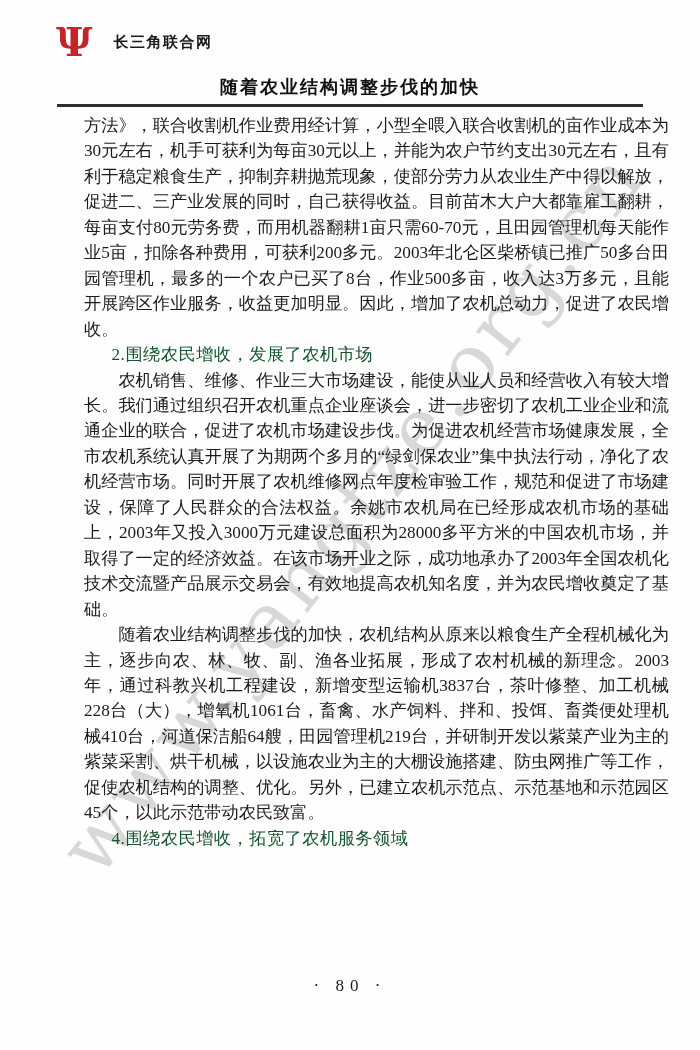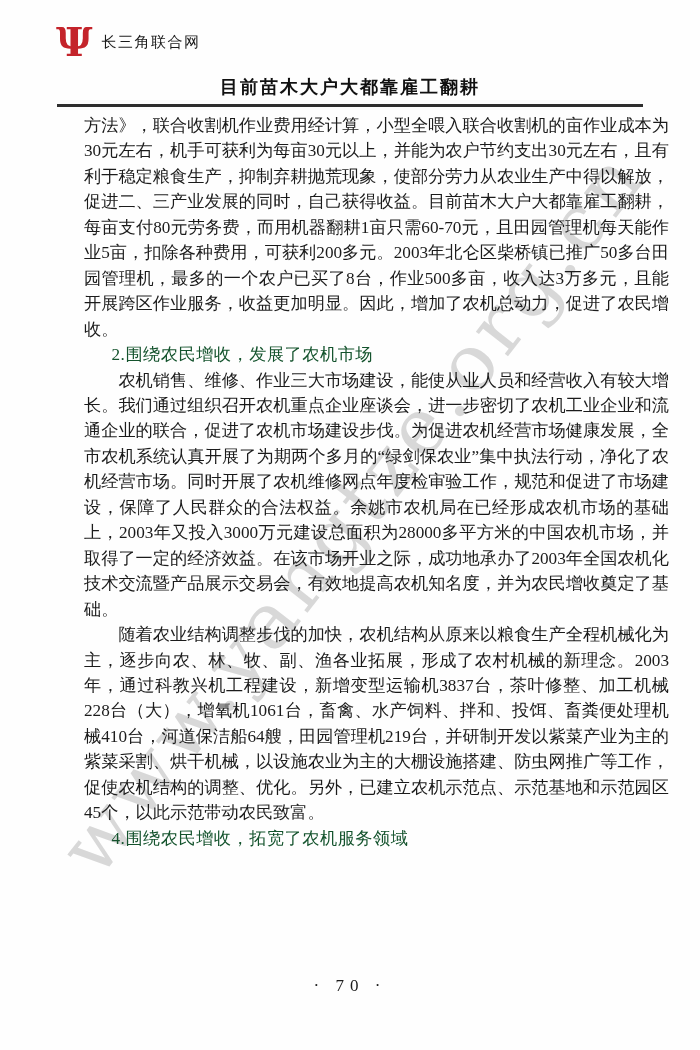--- a/index.html
+++ b/index.html
@@ -15,21 +15,21 @@
     color:rgba(155,155,155,0.38);white-space:nowrap;user-select:none;
   }
   
   .logo{position:absolute;left:56px;top:22px;display:flex;align-items:center;gap:9px;z-index:2;}
   .logo-icon{
     color:#c4242b;font-size:40px;line-height:1;font-weight:bold;
     font-family:"DejaVu Serif",serif;
   }
   .logo-text{
     font-family:"Liberation Sans","DejaVu Sans",sans-serif;
-    font-size:15px;font-weight:normal;color:#1a1a1a;letter-spacing:1.5px;
+    font-size:15px;font-weight:bold;color:#1a1a1a;letter-spacing:1.5px;margin-left:12px;
   }
   .doc-title{
     position:absolute;top:75px;left:0;width:100%;margin:0;text-align:center;
     font-family:"Liberation Sans","DejaVu Sans",sans-serif;
     font-size:18px;font-weight:bold;color:#111;letter-spacing:2px;z-index:2;
   }
   .title-rule{
     position:absolute;top:104px;left:57px;width:586px;height:3px;
     background:#2e2e2e;z-index:2;
   }
@@ -52,29 +52,29 @@
 
 <div class="page">
 
   <div class="watermark">www.yangtze.org.cn</div>
 
   <div class="logo">
     <span class="logo-icon">Ψ</span>
     <span class="logo-text">长三角联合网</span>
   </div>
 
-  <h1 class="doc-title">目前苗木大户大都靠雇工翻耕</h1>
+  <h1 class="doc-title">随着农业结构调整步伐的加快</h1>
 
   <div class="title-rule"></div>
 
   <main class="content" id="content">
       <p class="body no-indent">方法》，联合收割机作业费用经计算，小型全喂入联合收割机的亩作业成本为30元左右，机手可获利为每亩30元以上，并能为农户节约支出30元左右，且有利于稳定粮食生产，抑制弃耕抛荒现象，使部分劳力从农业生产中得以解放，促进二、三产业发展的同时，自己获得收益。目前苗木大户大都靠雇工翻耕，每亩支付80元劳务费，而用机器翻耕1亩只需60-70元，且田园管理机每天能作业5亩，扣除各种费用，可获利200多元。2003年北仑区柴桥镇已推广50多台田园管理机，最多的一个农户已买了8台，作业500多亩，收入达3万多元，且能开展跨区作业服务，收益更加明显。因此，增加了农机总动力，促进了农民增收。</p>
       <p class="heading">2.围绕农民增收，发展了农机市场</p>
       <p class="body">农机销售、维修、作业三大市场建设，能使从业人员和经营收入有较大增长。我们通过组织召开农机重点企业座谈会，进一步密切了农机工业企业和流通企业的联合，促进了农机市场建设步伐。为促进农机经营市场健康发展，全市农机系统认真开展了为期两个多月的“绿剑保农业”集中执法行动，净化了农机经营市场。同时开展了农机维修网点年度检审验工作，规范和促进了市场建设，保障了人民群众的合法权益。余姚市农机局在已经形成农机市场的基础上，2003年又投入3000万元建设总面积为28000多平方米的中国农机市场，并取得了一定的经济效益。在该市场开业之际，成功地承办了2003年全国农机化技术交流暨产品展示交易会，有效地提高农机知名度，并为农民增收奠定了基础。</p>
       <p class="body">随着农业结构调整步伐的加快，农机结构从原来以粮食生产全程机械化为主，逐步向农、林、牧、副、渔各业拓展，形成了农村机械的新理念。2003年，通过科教兴机工程建设，新增变型运输机3837台，茶叶修整、加工机械228台（大），增氧机1061台，畜禽、水产饲料、拌和、投饵、畜粪便处理机械410台，河道保洁船64艘，田园管理机219台，并研制开发以紫菜产业为主的紫菜采割、烘干机械，以设施农业为主的大棚设施搭建、防虫网推广等工作，促使农机结构的调整、优化。另外，已建立农机示范点、示范基地和示范园区45个，以此示范带动农民致富。</p>
       <p class="heading">4.围绕农民增收，拓宽了农机服务领域</p>
     </main>
 
   <div class="footer">
-    <span>· 70 ·</span>
+    <span>· 80 ·</span>
   </div>
 
 </div>
 
 </body></html>

